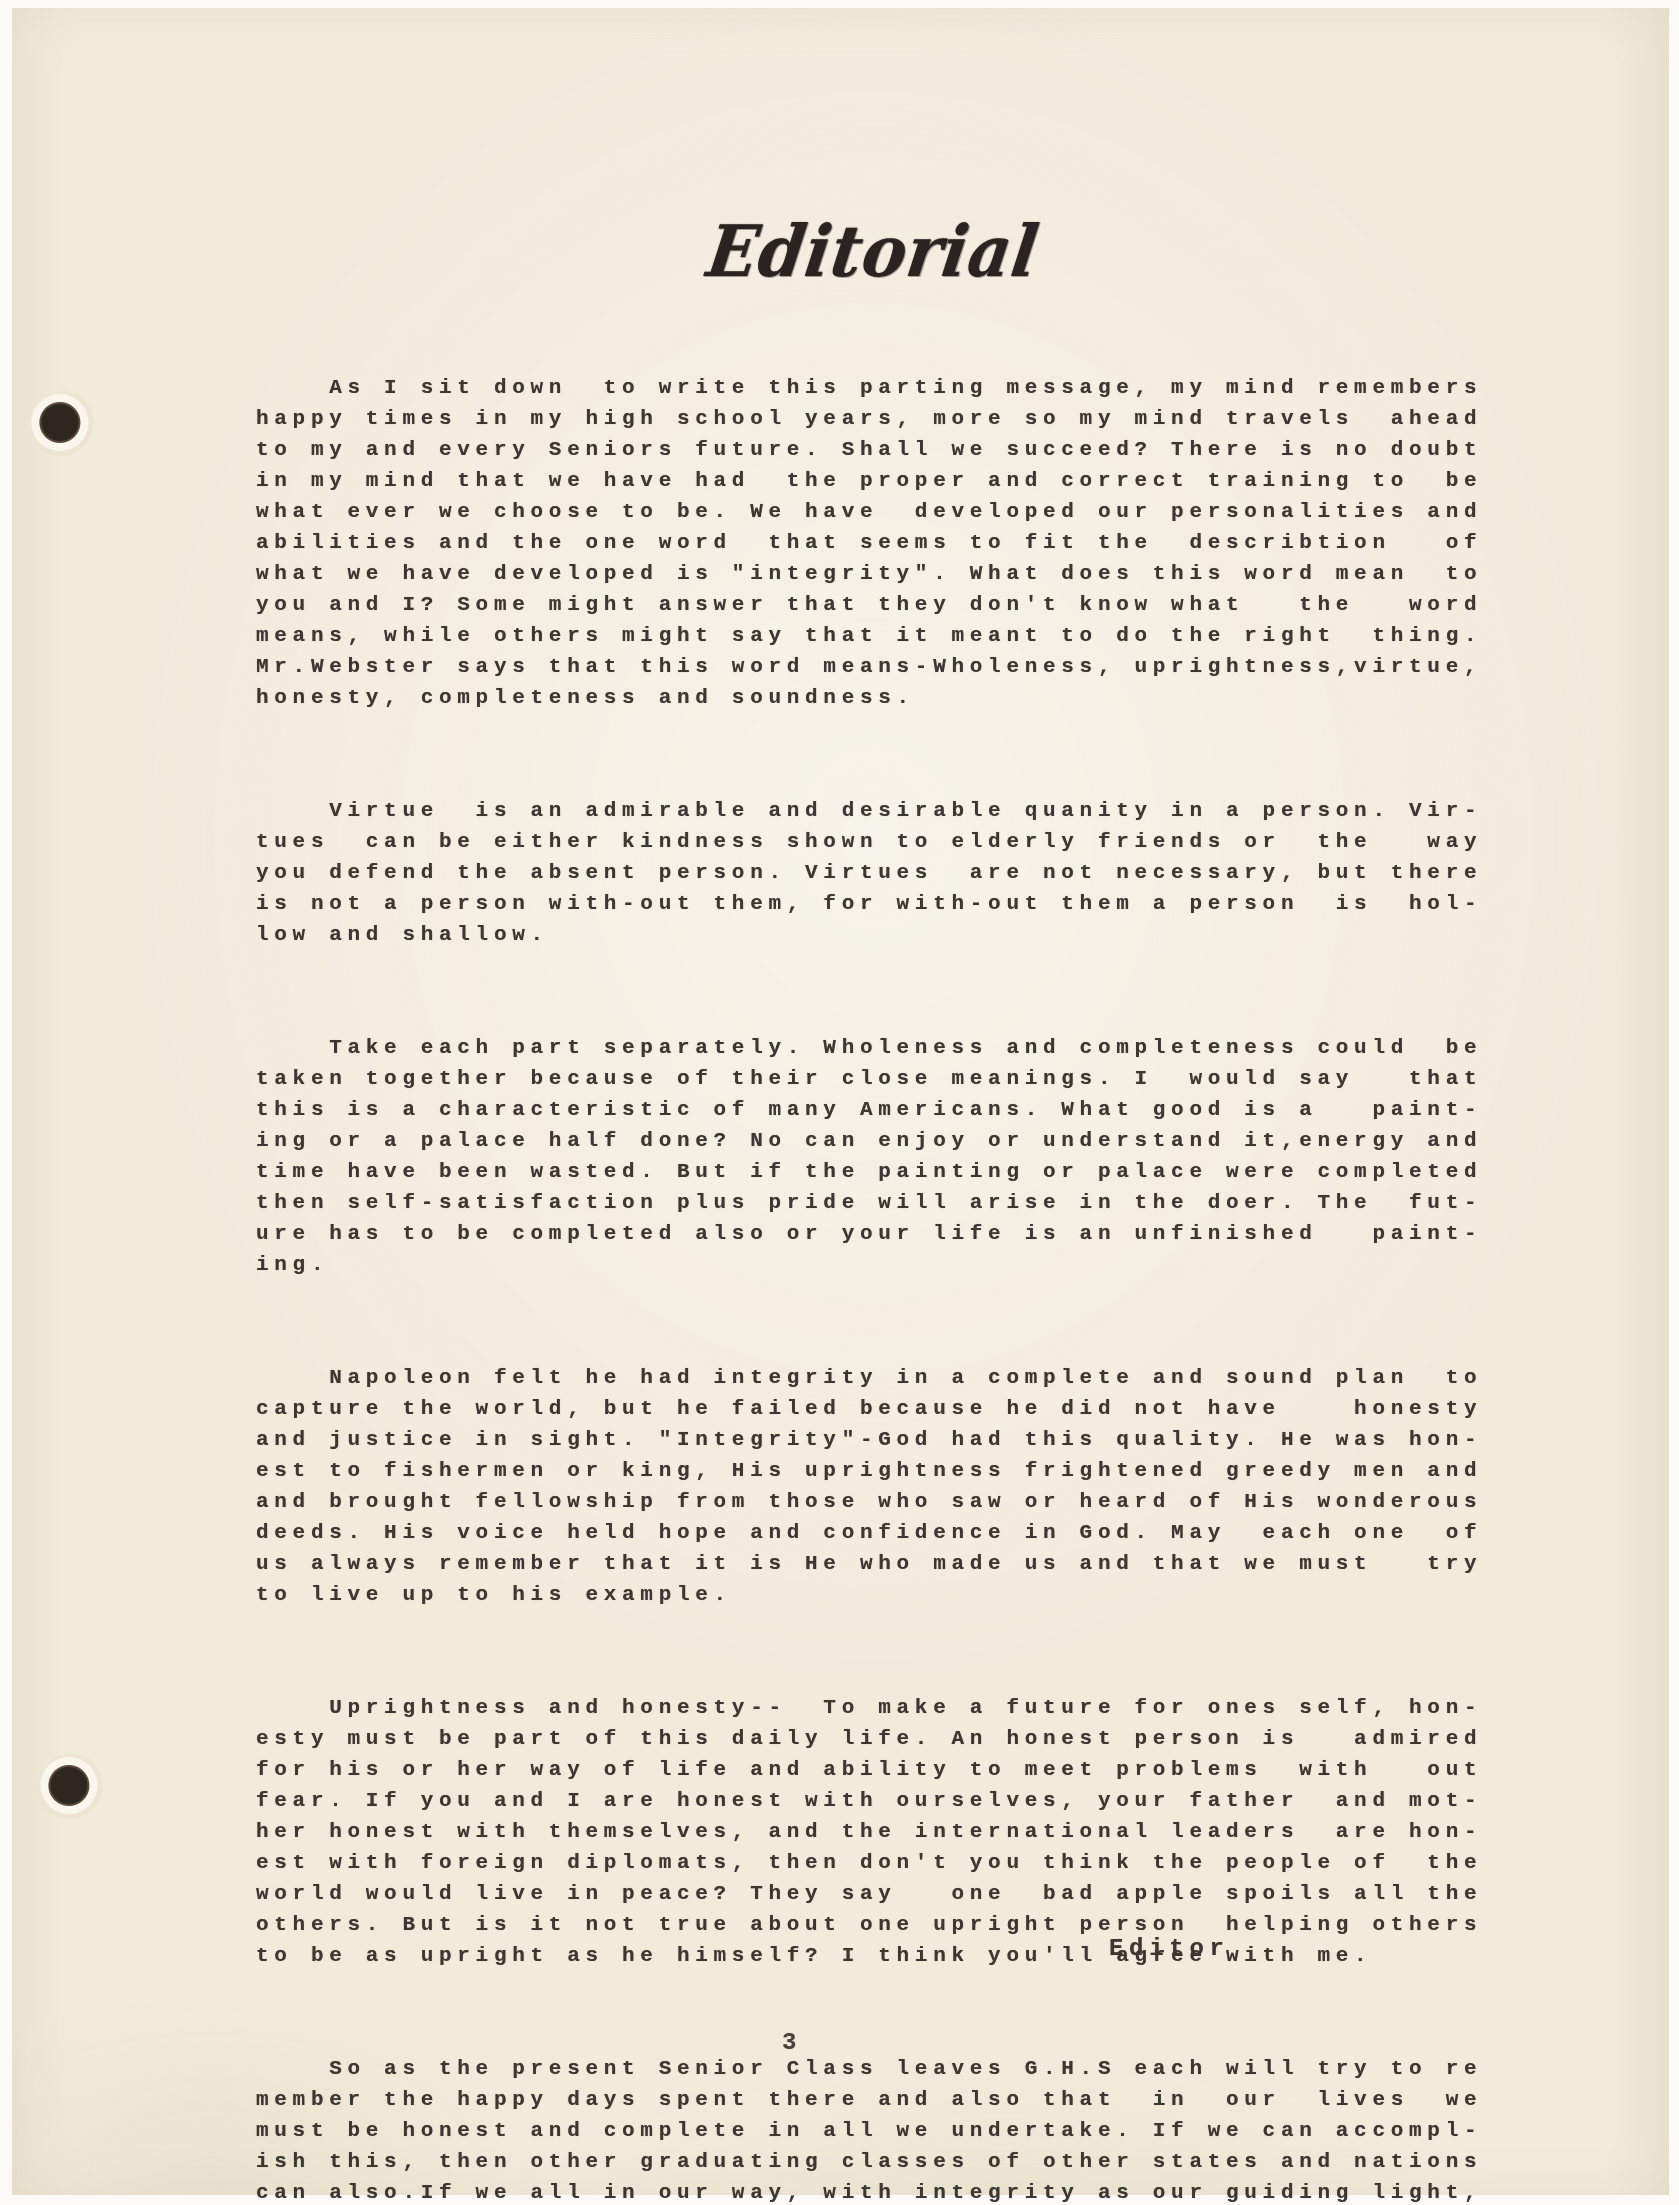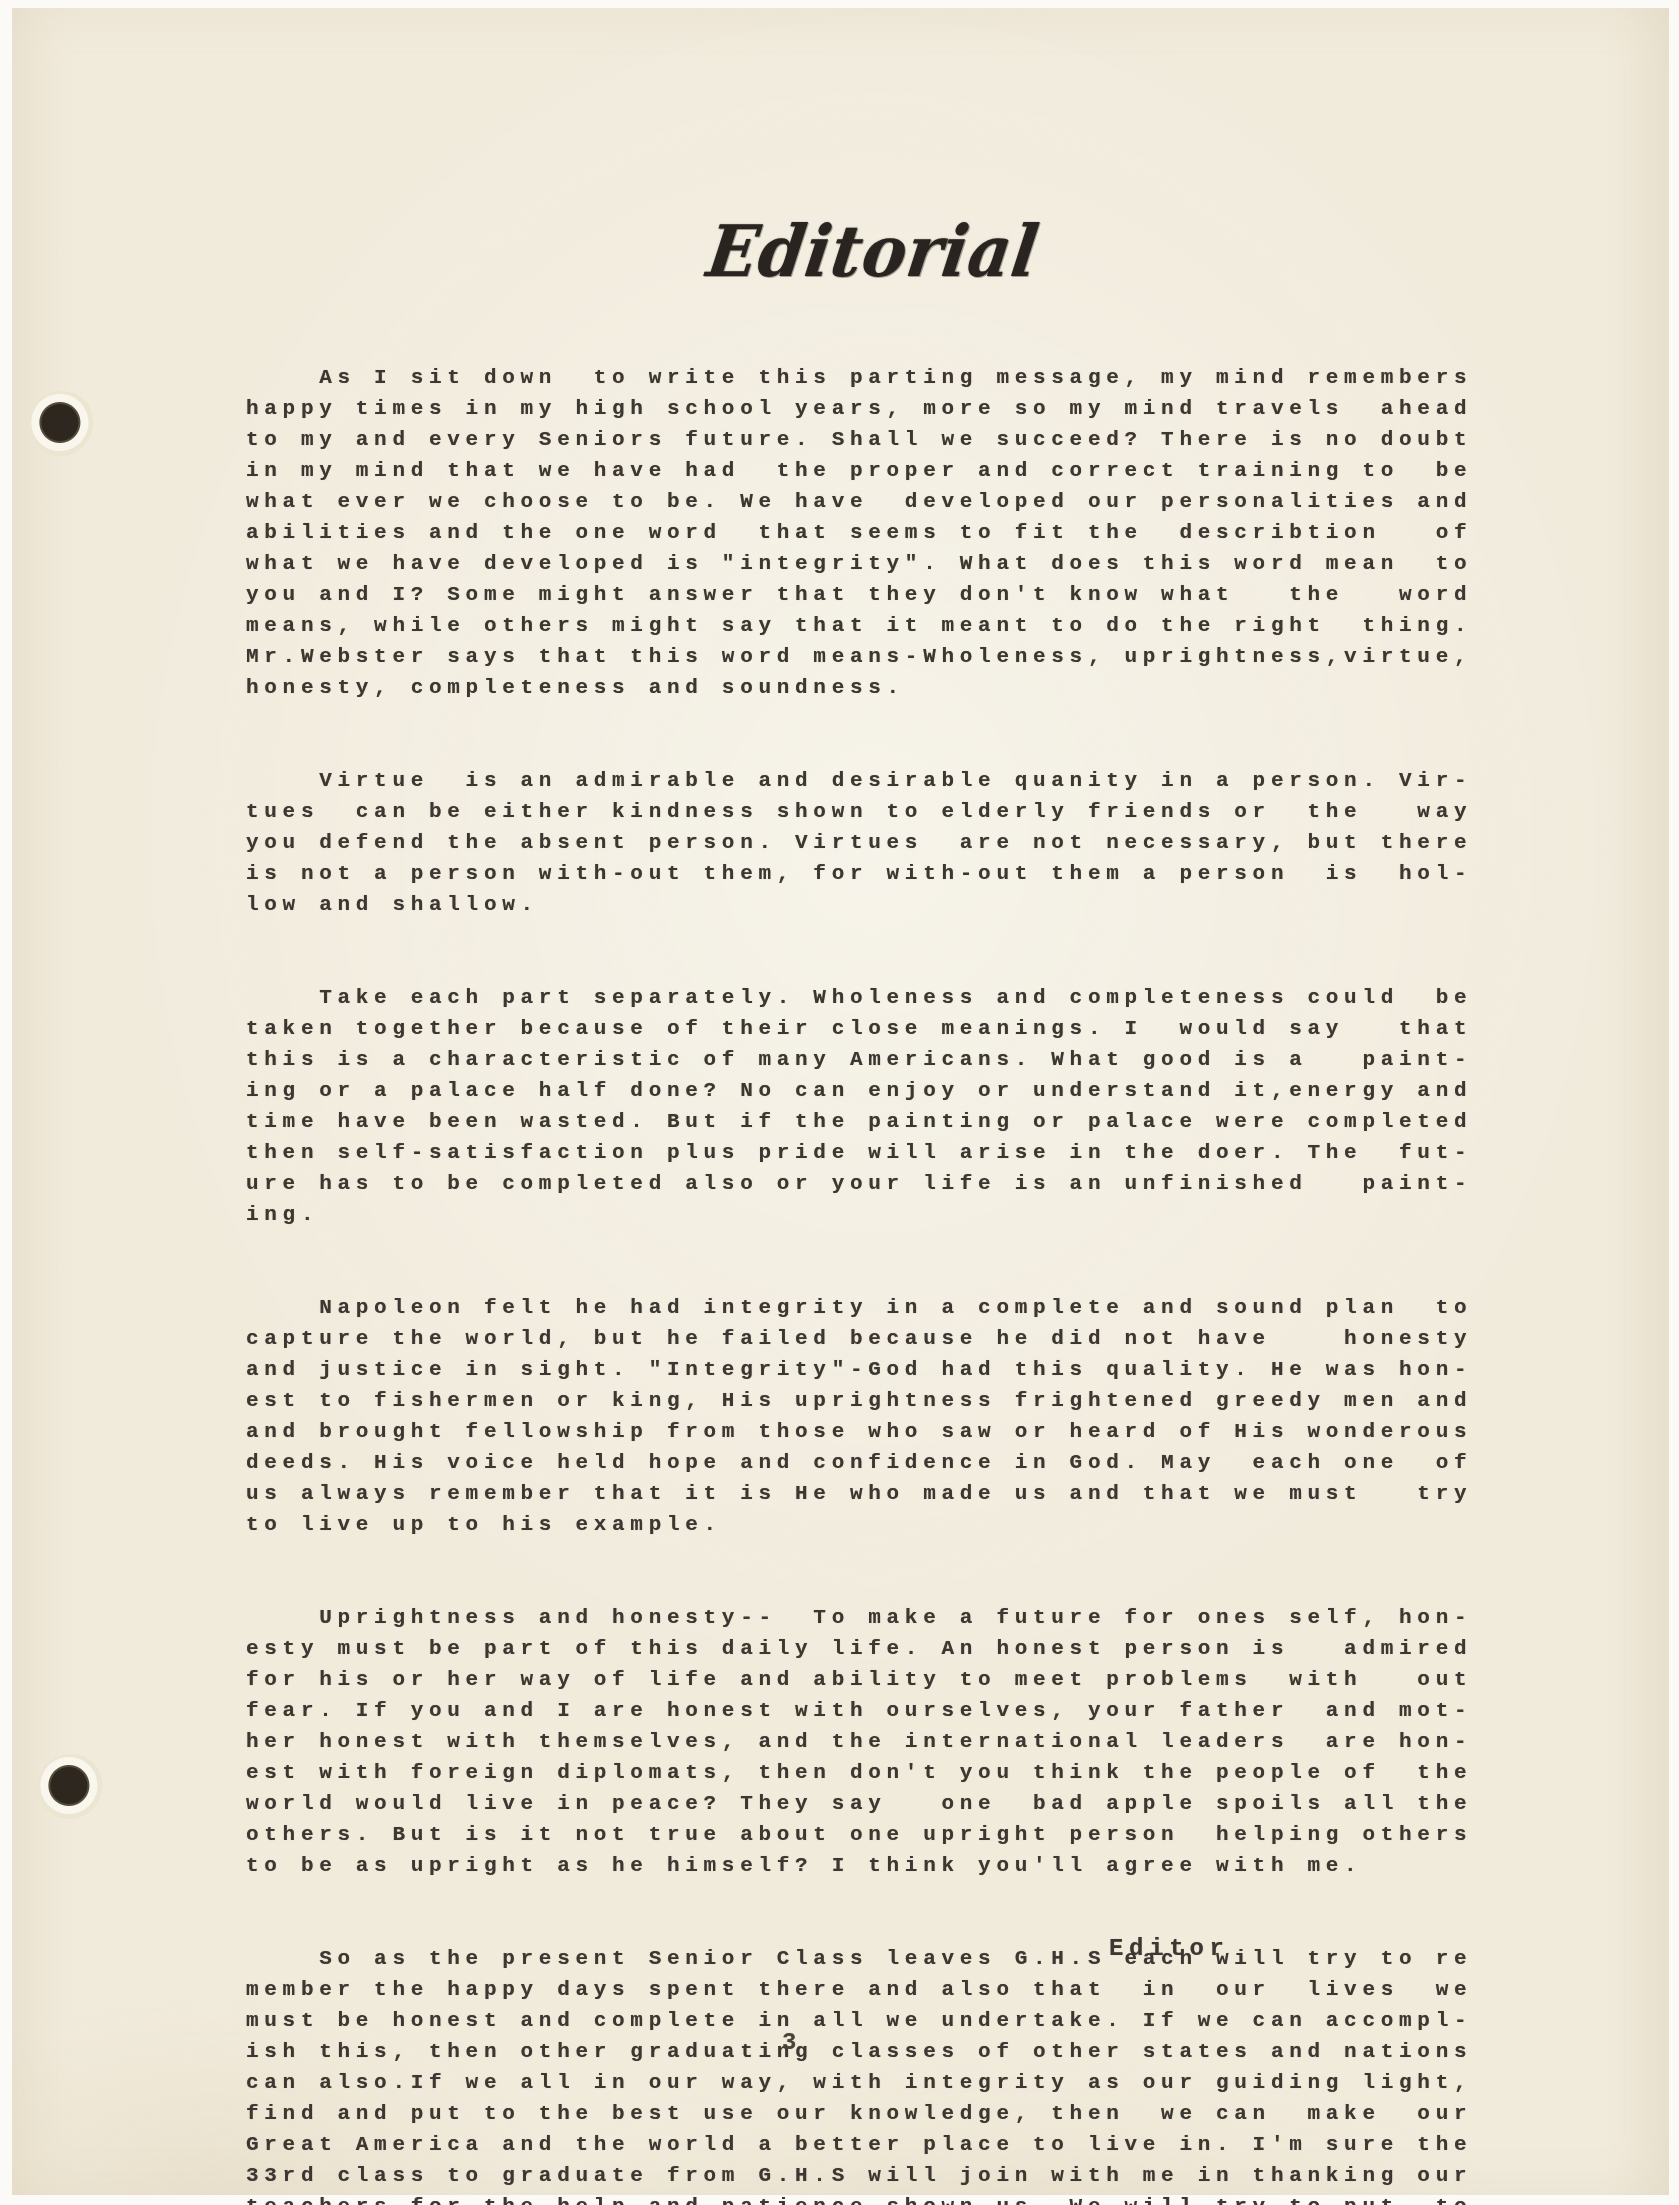--- a/index.html
+++ b/index.html
@@ -56,21 +56,21 @@
     left: 234px; top: 292px;
     font-family: "Liberation Mono", "DejaVu Sans Mono", monospace;
     font-weight: 700;
     font-size: 21px;
     line-height: 31px;
     letter-spacing: 5.7px;
     color: #3d3731;
     white-space: pre;
     text-shadow: 0 0 0.7px rgba(61,55,49,0.5);
   }
-  .para { margin: 0; }
+  .para { margin: 10px; }
 
   .signature {
     position: absolute;
     left: 1097px; top: 1925px;
     font-family: "Liberation Mono", "DejaVu Sans Mono", monospace;
     font-weight: 700;
     font-size: 24px;
     line-height: 31px;
     letter-spacing: 5.7px;
     color: #3d3731;

